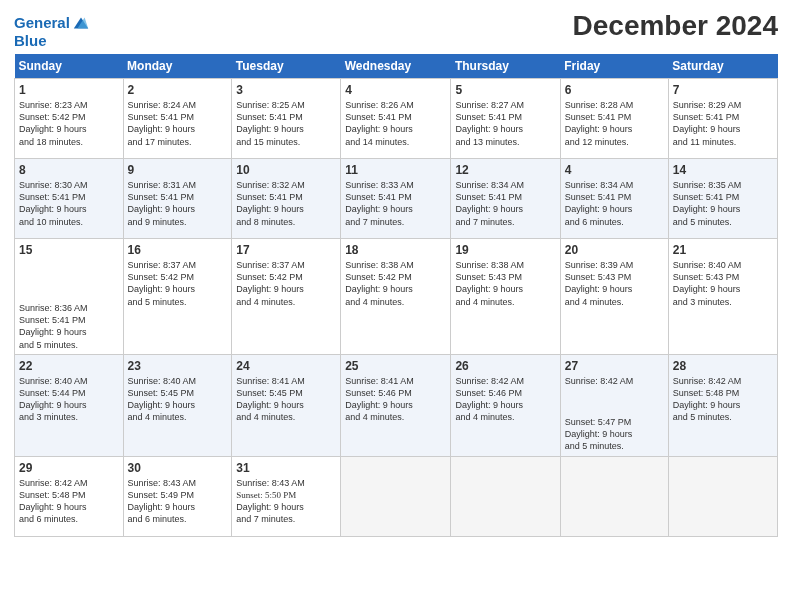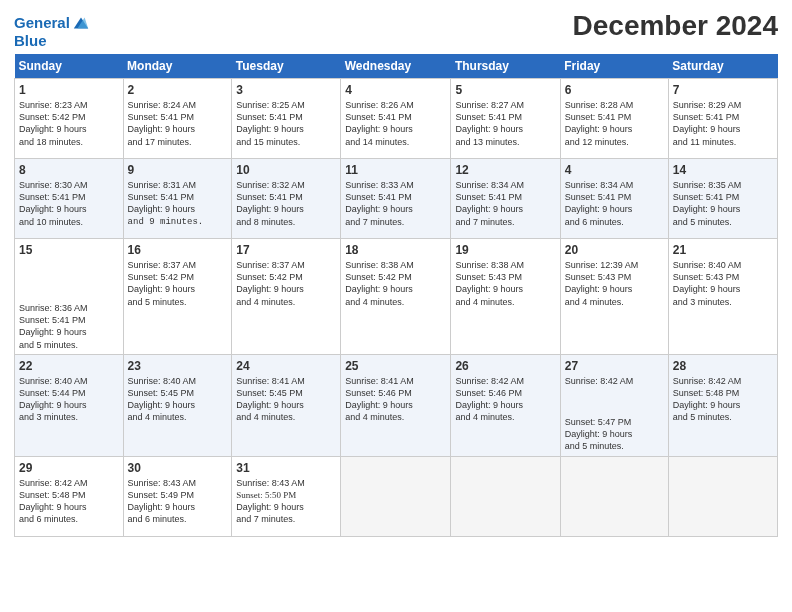--- a/index.html
+++ b/index.html
@@ -189,21 +189,21 @@
             <span style="display: block;">Sunrise: 8:30 AM</span>
             <span style="display: block;">Sunset: 5:41 PM</span>
             <span style="display: block;">Daylight: 9 hours</span>
             <span style="display: block;">and 10 minutes.</span>
           </td>
           <td>
             <span class="day-num">9</span>
             <span style="display: block;">Sunrise: 8:31 AM</span>
             <span style="display: block;">Sunset: 5:41 PM</span>
             <span style="display: block;">Daylight: 9 hours</span>
-            <span style="display: block; font-family: Liberation Mono, monospace;">and 9 minutes.</span>
+            <span style="display: block;">and 9 minutes.</span>
           </td>
           <td>
             <span class="day-num">10</span>
             <span style="display: block;">Sunrise: 8:32 AM</span>
             <span style="display: block;">Sunset: 5:41 PM</span>
             <span style="display: block;">Daylight: 9 hours</span>
             <span style="display: block;">and 8 minutes.</span>
           </td>
           <td>
             <span class="day-num">11</span>
@@ -265,21 +265,21 @@
           </td>
           <td>
             <span class="day-num">19</span>
             <span style="display: block;">Sunrise: 8:38 AM</span>
             <span style="display: block;">Sunset: 5:43 PM</span>
             <span style="display: block;">Daylight: 9 hours</span>
             <span style="display: block;">and 4 minutes.</span>
           </td>
           <td>
             <span class="day-num">20</span>
-            <span style="display: block;">Sunrise: 12:39 AM</span>
+            <span style="display: block;">Sunrise: 8:39 AM</span>
             <span style="display: block;">Sunset: 5:43 PM</span>
             <span style="display: block;">Daylight: 9 hours</span>
             <span style="display: block;">and 4 minutes.</span>
           </td>
           <td>
             <span class="day-num">21</span>
             <span style="display: block;">Sunrise: 8:40 AM</span>
             <span style="display: block;">Sunset: 5:43 PM</span>
             <span style="display: block;">Daylight: 9 hours</span>
             <span style="display: block;">and 3 minutes.</span>

